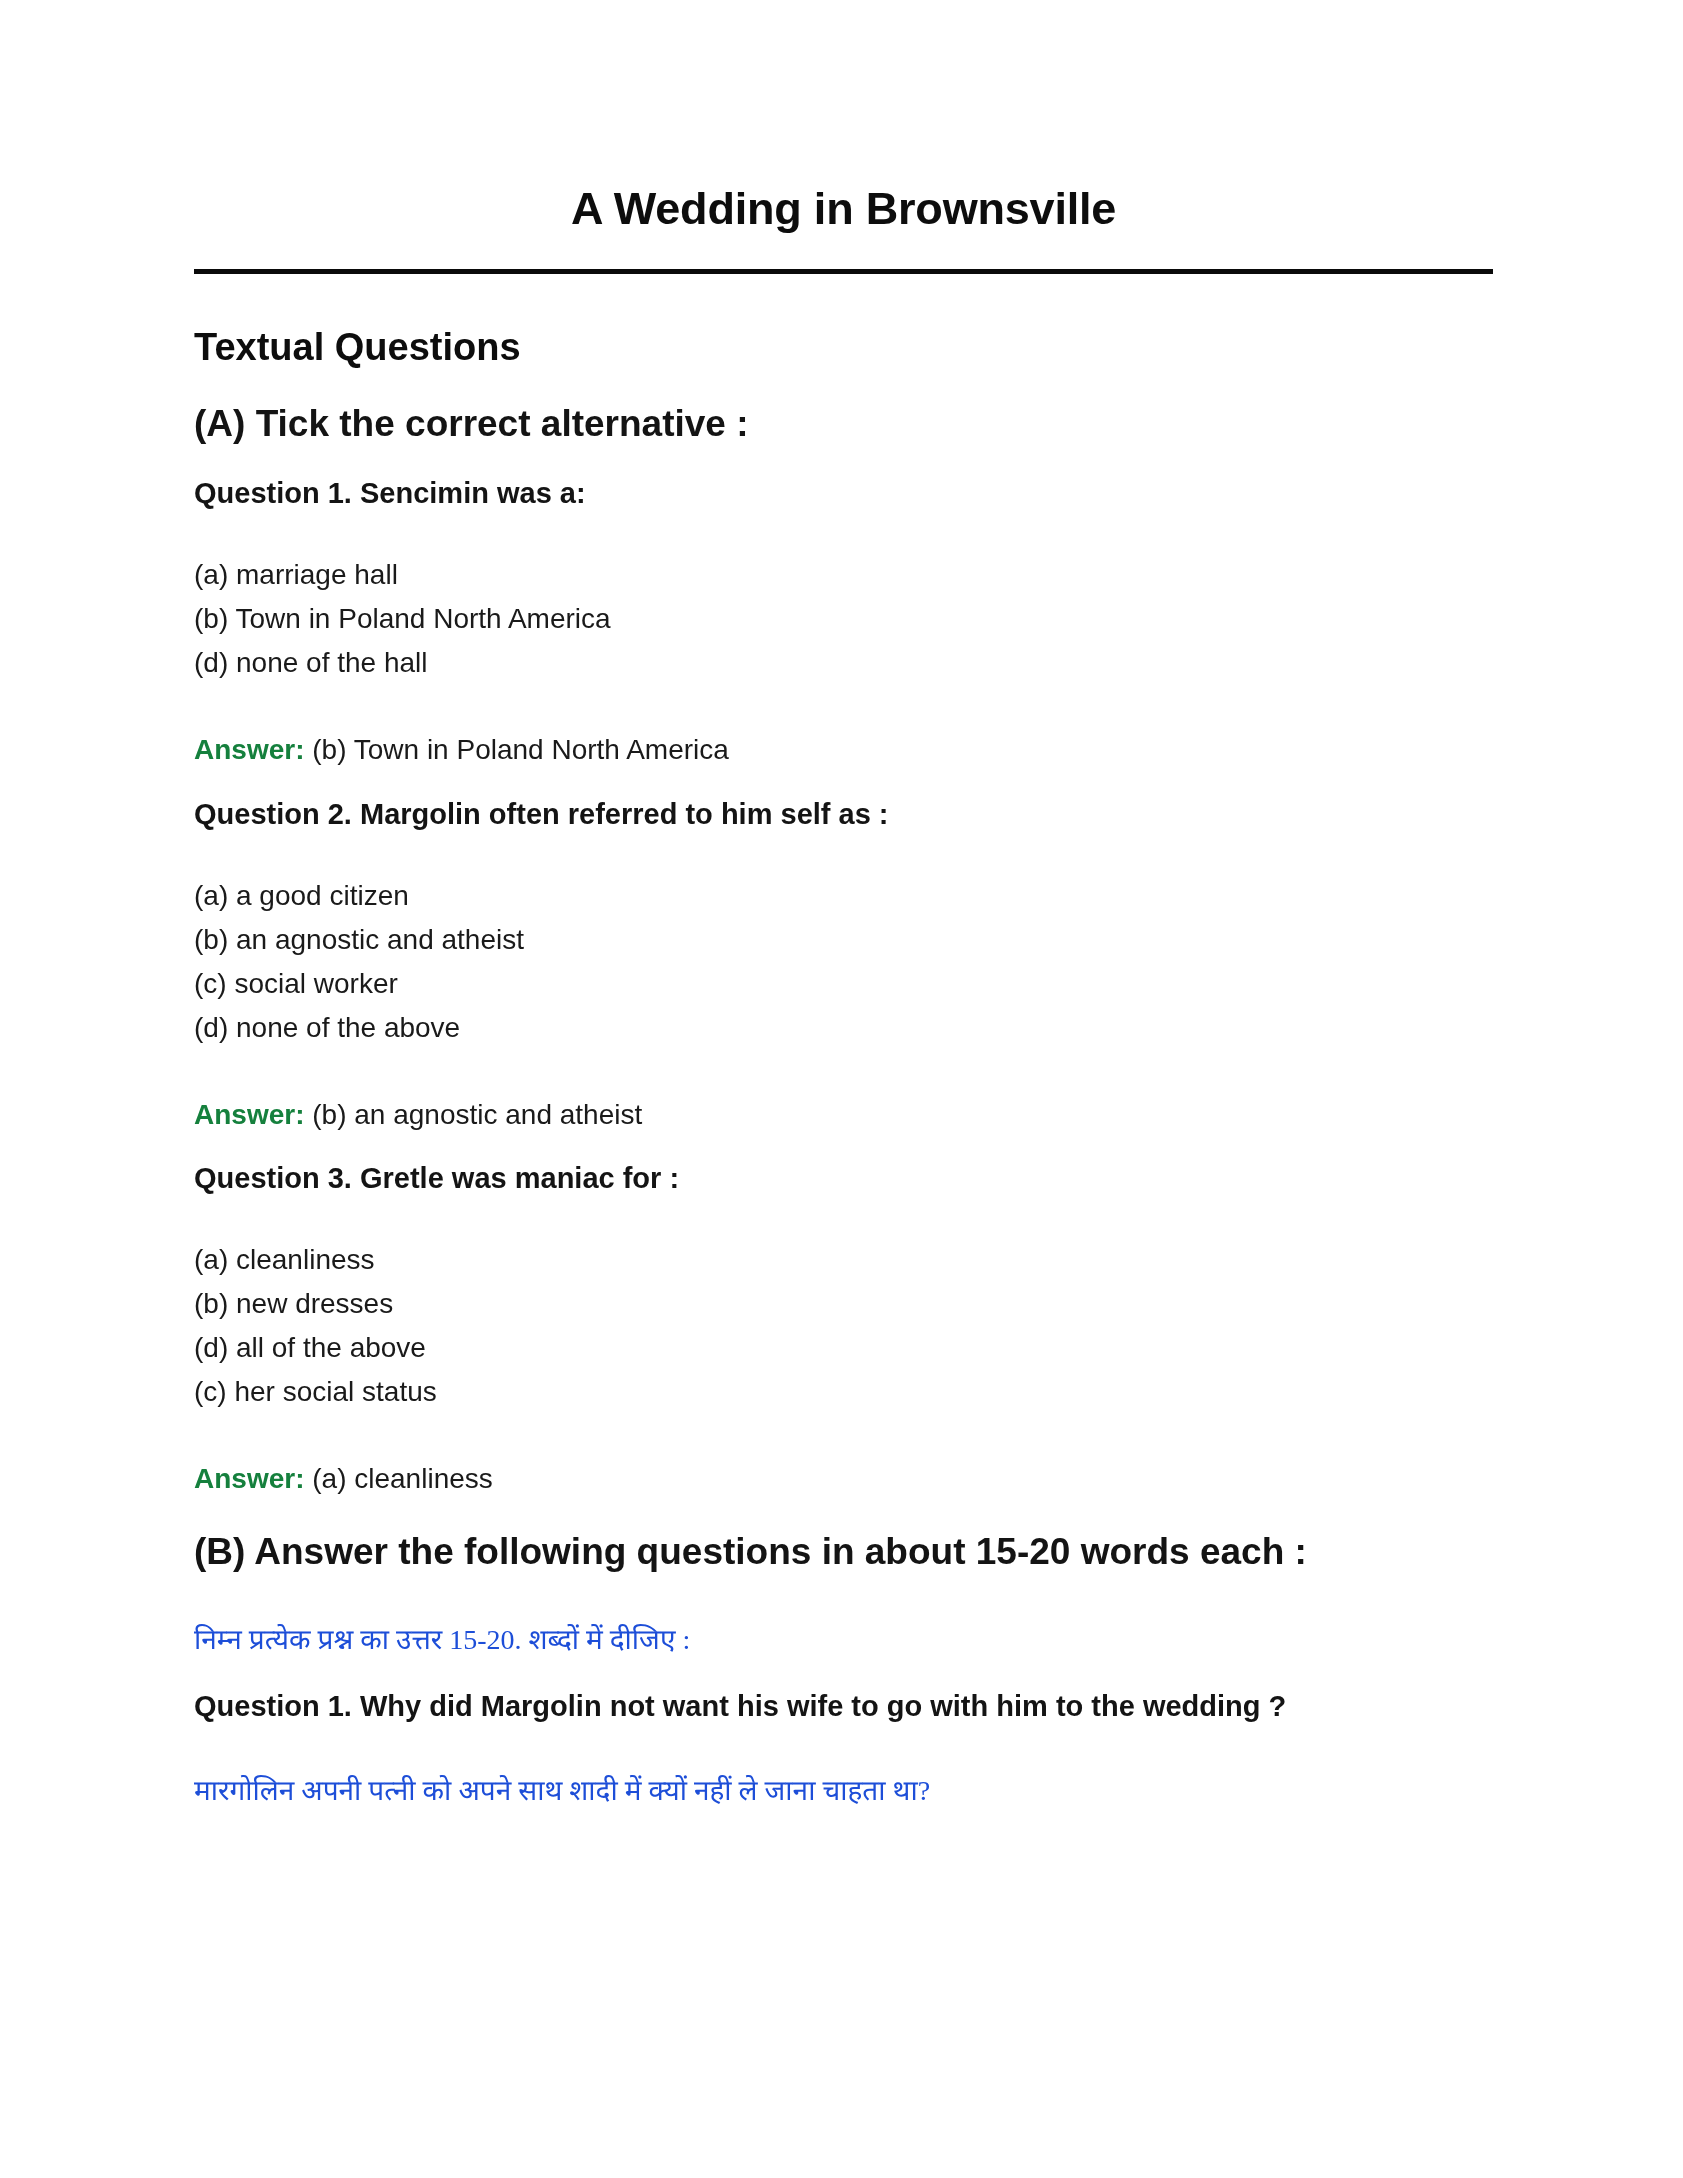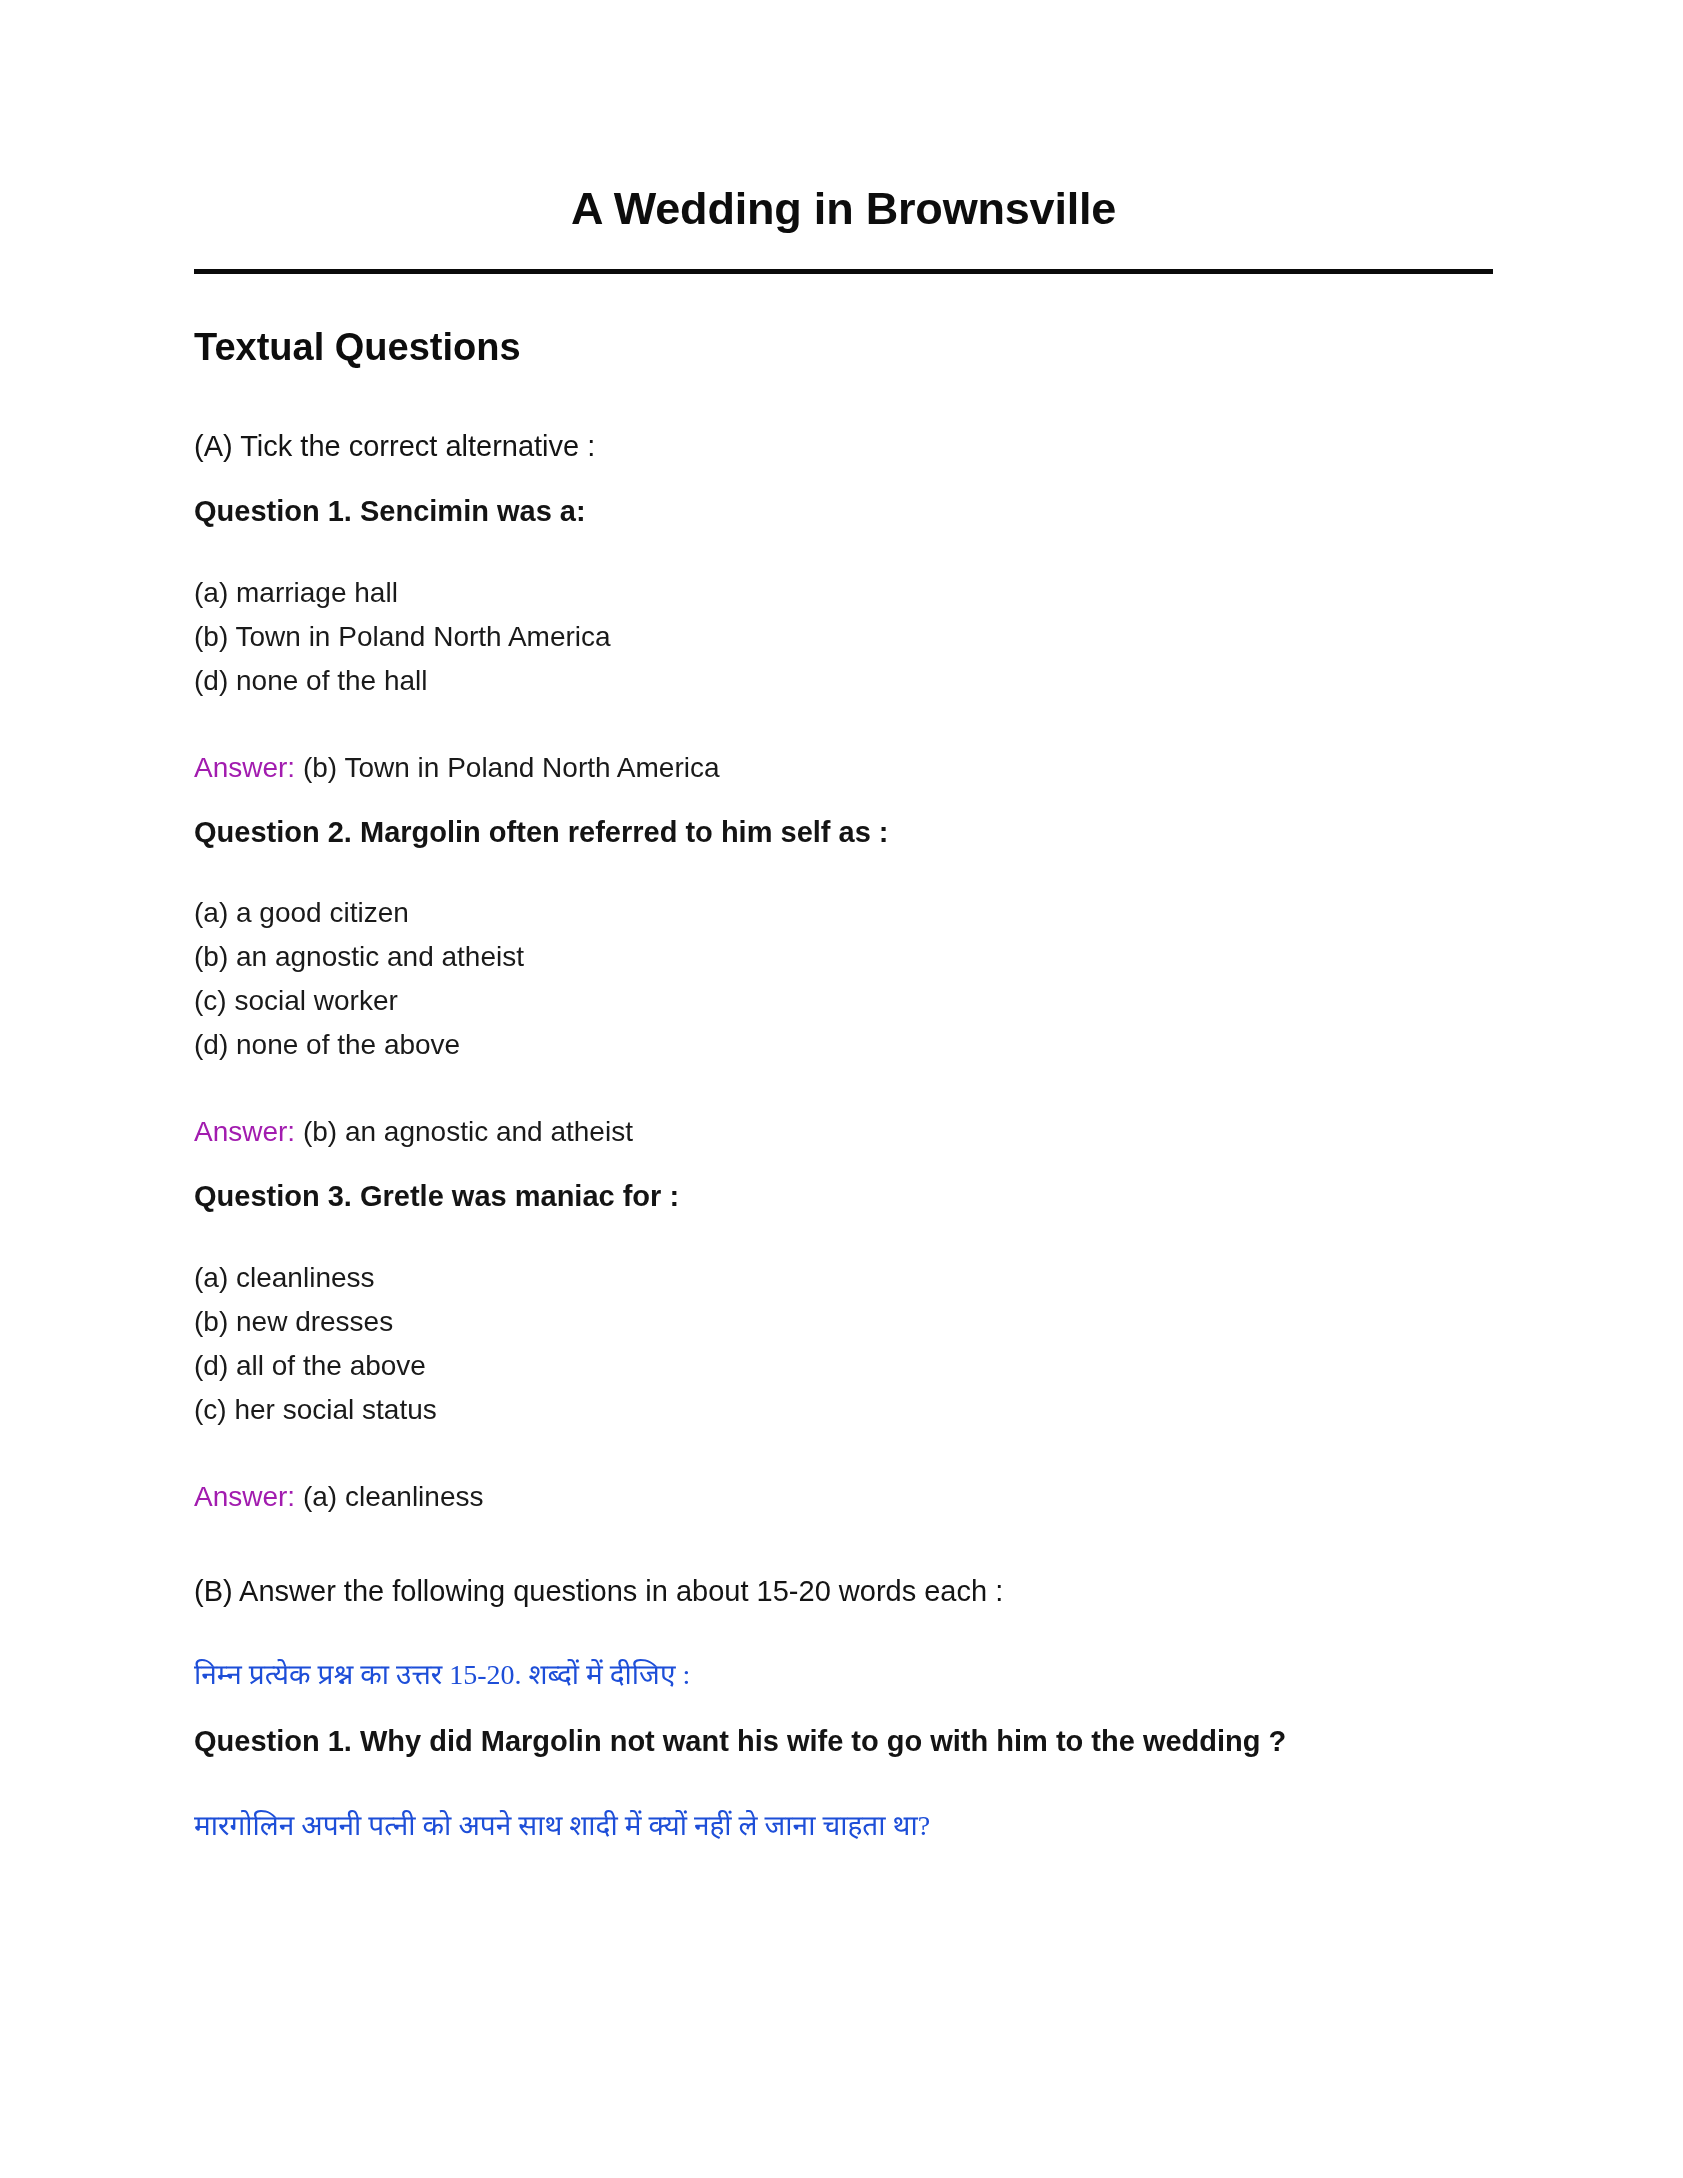--- a/index.html
+++ b/index.html
@@ -53,24 +53,24 @@
     padding-top: 51px;
     text-align: left;
     font-size: 38px;
     font-weight: bold;
     line-height: 1.2;
     color: #0d0d0d;
   }
 
   
   .part-heading {
-    font-size: 29px;
-    font-weight: normal;
+    font-size: 37px;
+    font-weight: bold;
     line-height: 1.3;
-    margin-top: 58px;
+    margin-top: 30px;
   }
 
   .question-heading {
     font-size: 29px;
     font-weight: bold;
     line-height: 1.3;
     margin-top: 27px;
   }
 
   .options {
@@ -85,22 +85,22 @@
   }
 
   .answer-line {
     margin-top: 46px;
     font-size: 28px;
     line-height: 1.35;
     color: #1a1a1a;
   }
 
   .answer-label {
-    font-weight: normal;
-    color: #a21caf;
+    font-weight: bold;
+    color: #15803d;
   }
 
   .answer-value {
     font-weight: normal;
   }
 
   .hindi-line {
     margin-top: 44px;
     font-size: 28px;
     font-weight: normal;

